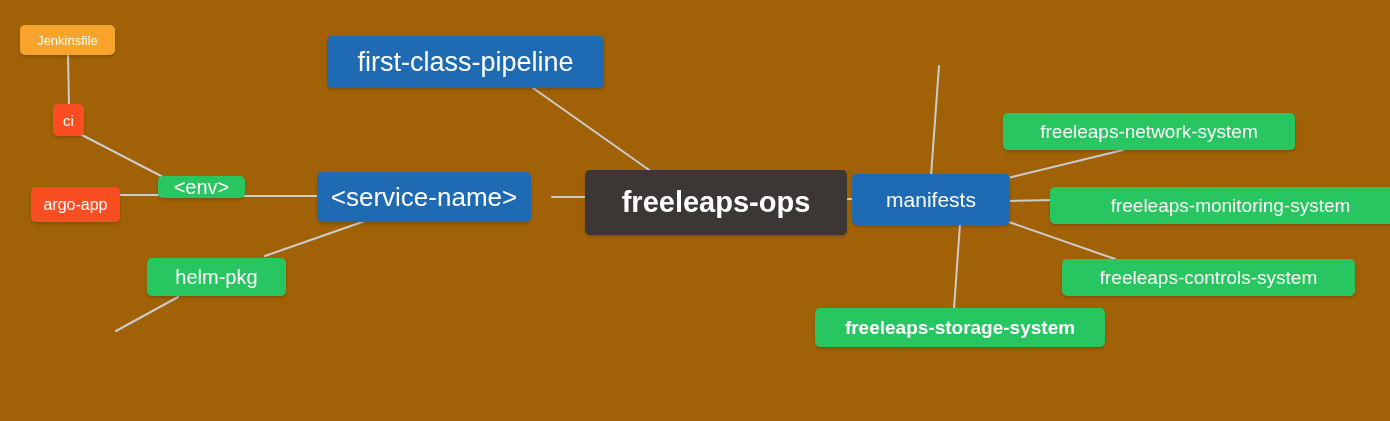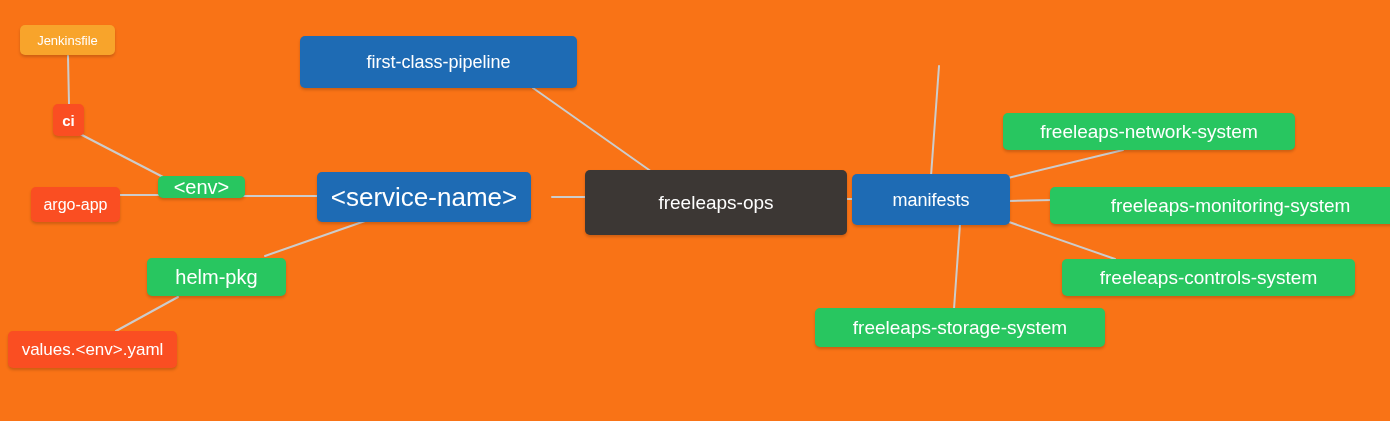--- a/index.html
+++ b/index.html
@@ -5,21 +5,21 @@
   html, body {
     margin: 0;
     padding: 0;
     background: #ffffff;
     font-family: "Liberation Sans", sans-serif;
   }
   .stage {
     position: relative;
     width: 1390px;
     height: 421px;
-    background: #f97316;
+    background: #a16207;
     overflow: hidden;
   }
   .edge-layer {
     position: absolute;
     left: 0; top: 0;
     width: 1390px;
     height: 421px;
     z-index: 1;
   }
   .node-layer {
@@ -59,27 +59,26 @@
       <line x1="552" y1="197" x2="587" y2="197" stroke="#CCCCCC" stroke-width="2" stroke-linecap="round"></line>
       <line x1="845" y1="199" x2="854" y2="199" stroke="#CCCCCC" stroke-width="2" stroke-linecap="round"></line>
       <line x1="931" y1="176" x2="939" y2="66" stroke="#CCCCCC" stroke-width="2" stroke-linecap="round"></line>
       <line x1="1008" y1="178" x2="1123" y2="150" stroke="#CCCCCC" stroke-width="2" stroke-linecap="round"></line>
       <line x1="1008" y1="201" x2="1053" y2="200" stroke="#CCCCCC" stroke-width="2" stroke-linecap="round"></line>
       <line x1="1009" y1="222" x2="1115" y2="259" stroke="#CCCCCC" stroke-width="2" stroke-linecap="round"></line>
       <line x1="960" y1="224" x2="954" y2="309" stroke="#CCCCCC" stroke-width="2" stroke-linecap="round"></line>
     </svg>
   <div class="node-layer">
       <div class="node" style="left: 20px; top: 25px; width: 95px; height: 30px; font-size: 13px; font-weight: normal; background: rgb(248, 164, 43); color: rgb(255, 255, 255);">Jenkinsfile</div>
-      <div class="node" style="left: 53px; top: 104px; width: 31px; height: 32px; font-size: 15px; font-weight: bold; background: rgb(250, 78, 34); color: rgb(255, 255, 255);">ci</div>
+      <div class="node" style="left: 53px; top: 104px; width: 31px; height: 32px; font-size: 15px; font-weight: normal; background: rgb(250, 78, 34); color: rgb(255, 255, 255);">ci</div>
       <div class="node" style="left: 31px; top: 187px; width: 89px; height: 35px; font-size: 16px; font-weight: normal; background: rgb(250, 78, 34); color: rgb(255, 255, 255);">argo-app</div>
       <div class="node" style="left: 158px; top: 176px; width: 87px; height: 22px; font-size: 20px; font-weight: normal; background: rgb(40, 198, 96); color: rgb(255, 255, 255);">&lt;env&gt;</div>
       <div class="node" style="left: 147px; top: 258px; width: 139px; height: 38px; font-size: 20px; font-weight: normal; background: rgb(40, 198, 96); color: rgb(255, 255, 255);">helm-pkg</div>
-      <div class="node" style="left: 8px; top: 331px; width: 169px; height: 37px; font-size: 17px; font-weight: normal; background: rgb(250, 78, 34); color: rgb(255, 255, 255);">values.&lt;env&gt;.yaml</div>
-      <div class="node" style="left: 300px; top: 36px; width: 277px; height: 52px; font-size: 18px; font-weight: normal; background: rgb(30, 107, 180); color: rgb(255, 255, 255);">first-class-pipeline</div>
+      <div class="node" style="left: 327px; top: 36px; width: 277px; height: 52px; font-size: 27px; font-weight: normal; background: rgb(30, 107, 180); color: rgb(255, 255, 255);">first-class-pipeline</div>
       <div class="node" style="left: 317px; top: 172px; width: 214px; height: 50px; font-size: 26px; font-weight: normal; background: rgb(30, 107, 180); color: rgb(255, 255, 255);">&lt;service-name&gt;</div>
-      <div class="node" style="left: 585px; top: 170px; width: 262px; height: 65px; font-size: 19px; font-weight: normal; background: rgb(60, 55, 52); color: rgb(255, 255, 255);">freeleaps-ops</div>
-      <div class="node" style="left: 852px; top: 174px; width: 158px; height: 51px; font-size: 18px; font-weight: normal; background: rgb(30, 107, 180); color: rgb(255, 255, 255);">manifests</div>
+      <div class="node" style="left: 585px; top: 170px; width: 262px; height: 65px; font-size: 29px; font-weight: bold; background: rgb(60, 55, 52); color: rgb(255, 255, 255);">freeleaps-ops</div>
+      <div class="node" style="left: 852px; top: 174px; width: 158px; height: 51px; font-size: 21px; font-weight: normal; background: rgb(30, 107, 180); color: rgb(255, 255, 255);">manifests</div>
       <div class="node" style="left: 1003px; top: 113px; width: 292px; height: 37px; font-size: 19px; font-weight: normal; background: rgb(40, 198, 96); color: rgb(255, 255, 255);">freeleaps-network-system</div>
       <div class="node" style="left: 1050px; top: 187px; width: 361px; height: 37px; font-size: 19px; font-weight: normal; background: rgb(40, 198, 96); color: rgb(255, 255, 255);">freeleaps-monitoring-system</div>
       <div class="node" style="left: 1062px; top: 259px; width: 293px; height: 37px; font-size: 19px; font-weight: normal; background: rgb(40, 198, 96); color: rgb(255, 255, 255); text-align: center;">freeleaps-controls-system</div>
-      <div class="node" style="left: 815px; top: 308px; width: 290px; height: 39px; font-size: 19px; font-weight: normal; background: rgb(40, 198, 96); color: rgb(255, 255, 255);">freeleaps-storage-system</div>
+      <div class="node" style="left: 815px; top: 308px; width: 290px; height: 39px; font-size: 19px; font-weight: bold; background: rgb(40, 198, 96); color: rgb(255, 255, 255);">freeleaps-storage-system</div>
     </div>
 </div>
 
 </body></html>

